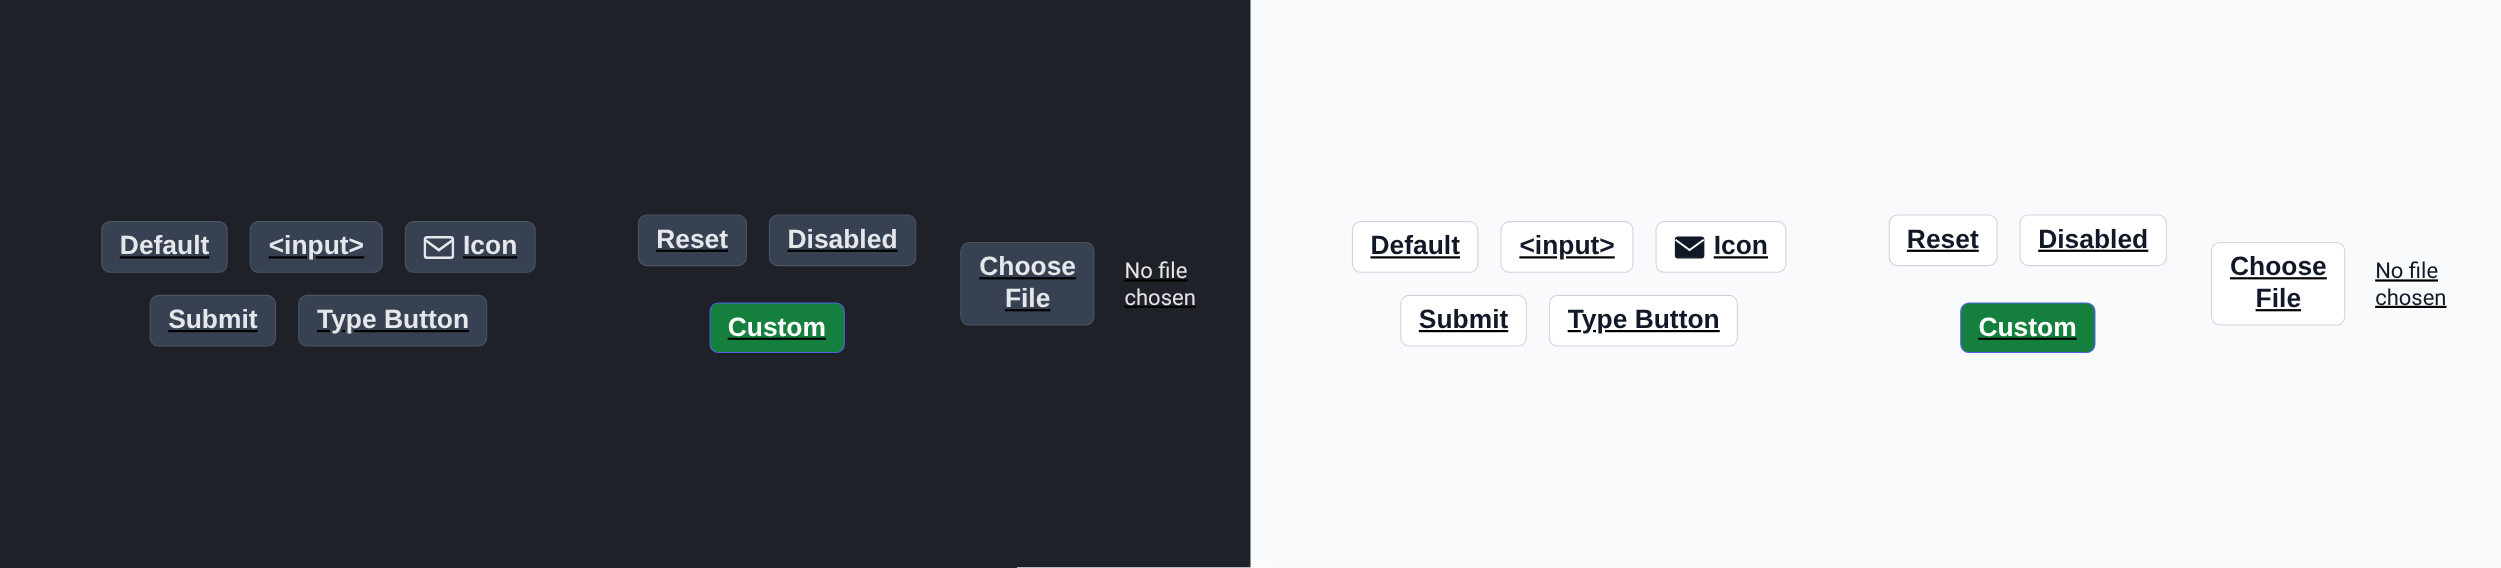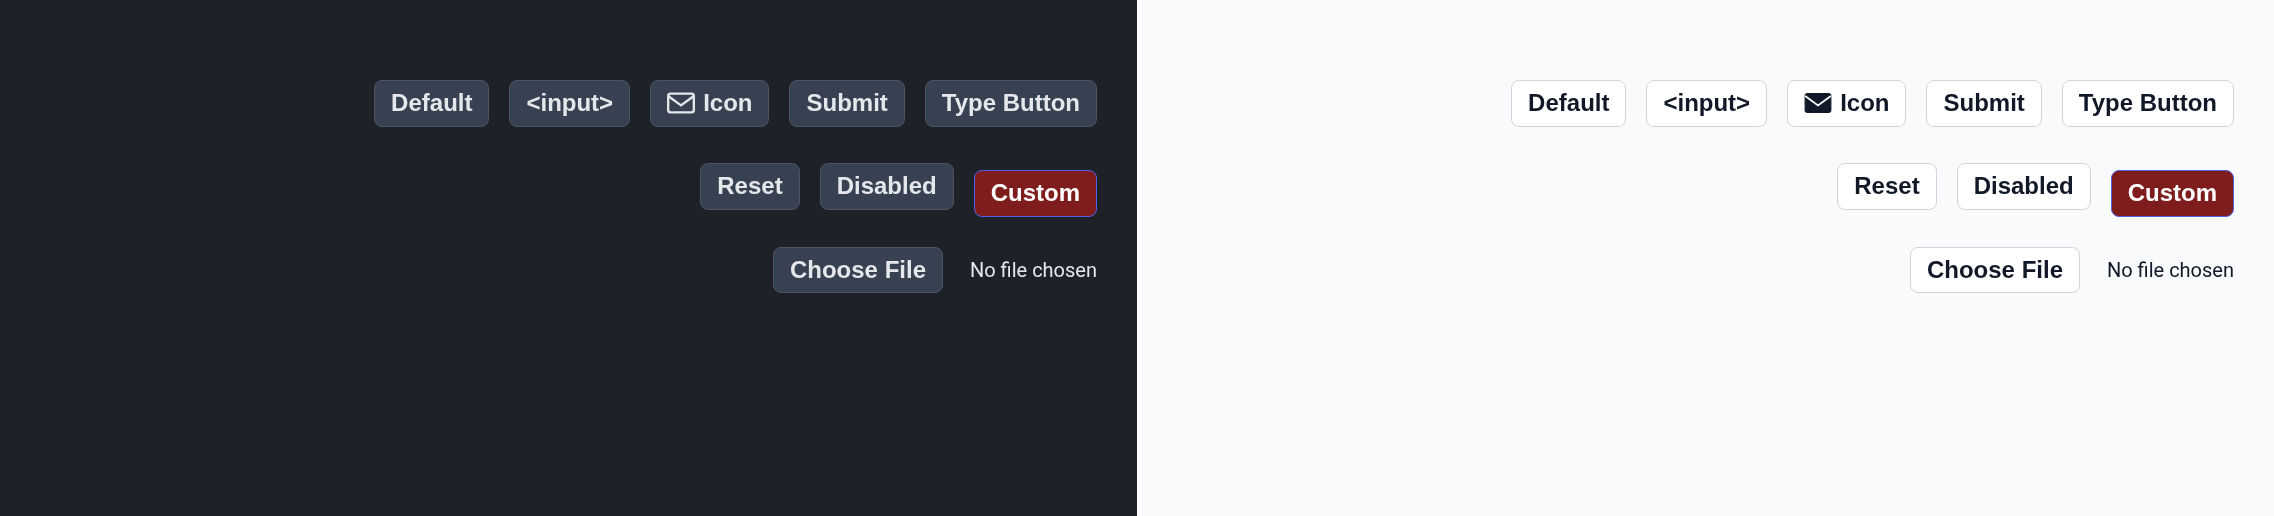--- a/index.html
+++ b/index.html
@@ -11,24 +11,24 @@
       font-family: -apple-system, BlinkMacSystemFont, "Segoe UI", Roboto, Helvetica, Arial, sans-serif;
       display: flex;
       width: 2274px;
       height: 516px;
     }
     .panel {
       width: 50%;
       height: 100%;
       padding: 80px 40px;
       display: flex;
-      flex-direction: column;
-      align-items: flex-end;
+      align-items: center;
       justify-content: flex-start;
       gap: 30px;
+      text-decoration: underline;
     }
     .panel.dark {
       background: #1e2127;
     }
     .panel.light {
       background: #f9fafb;
     }
     .row {
       display: flex;
       flex-wrap: wrap;
@@ -52,21 +52,21 @@
       background: #374151;
       color: #e5e7eb;
       border-color: #4b5563;
     }
     .light .btn {
       background: #ffffff;
       color: #111827;
       border-color: #d1d5db;
     }
     .btn.custom {
-      background: #7f1d1d;
+      background: #15803d;
       color: #ffffff;
       border-color: #4f63e7;
       margin-top: 13px;
     }
     .btn.disabled {
       cursor: not-allowed;
     }
     .icon-wrap {
       display: inline-flex;
       align-items: center;

